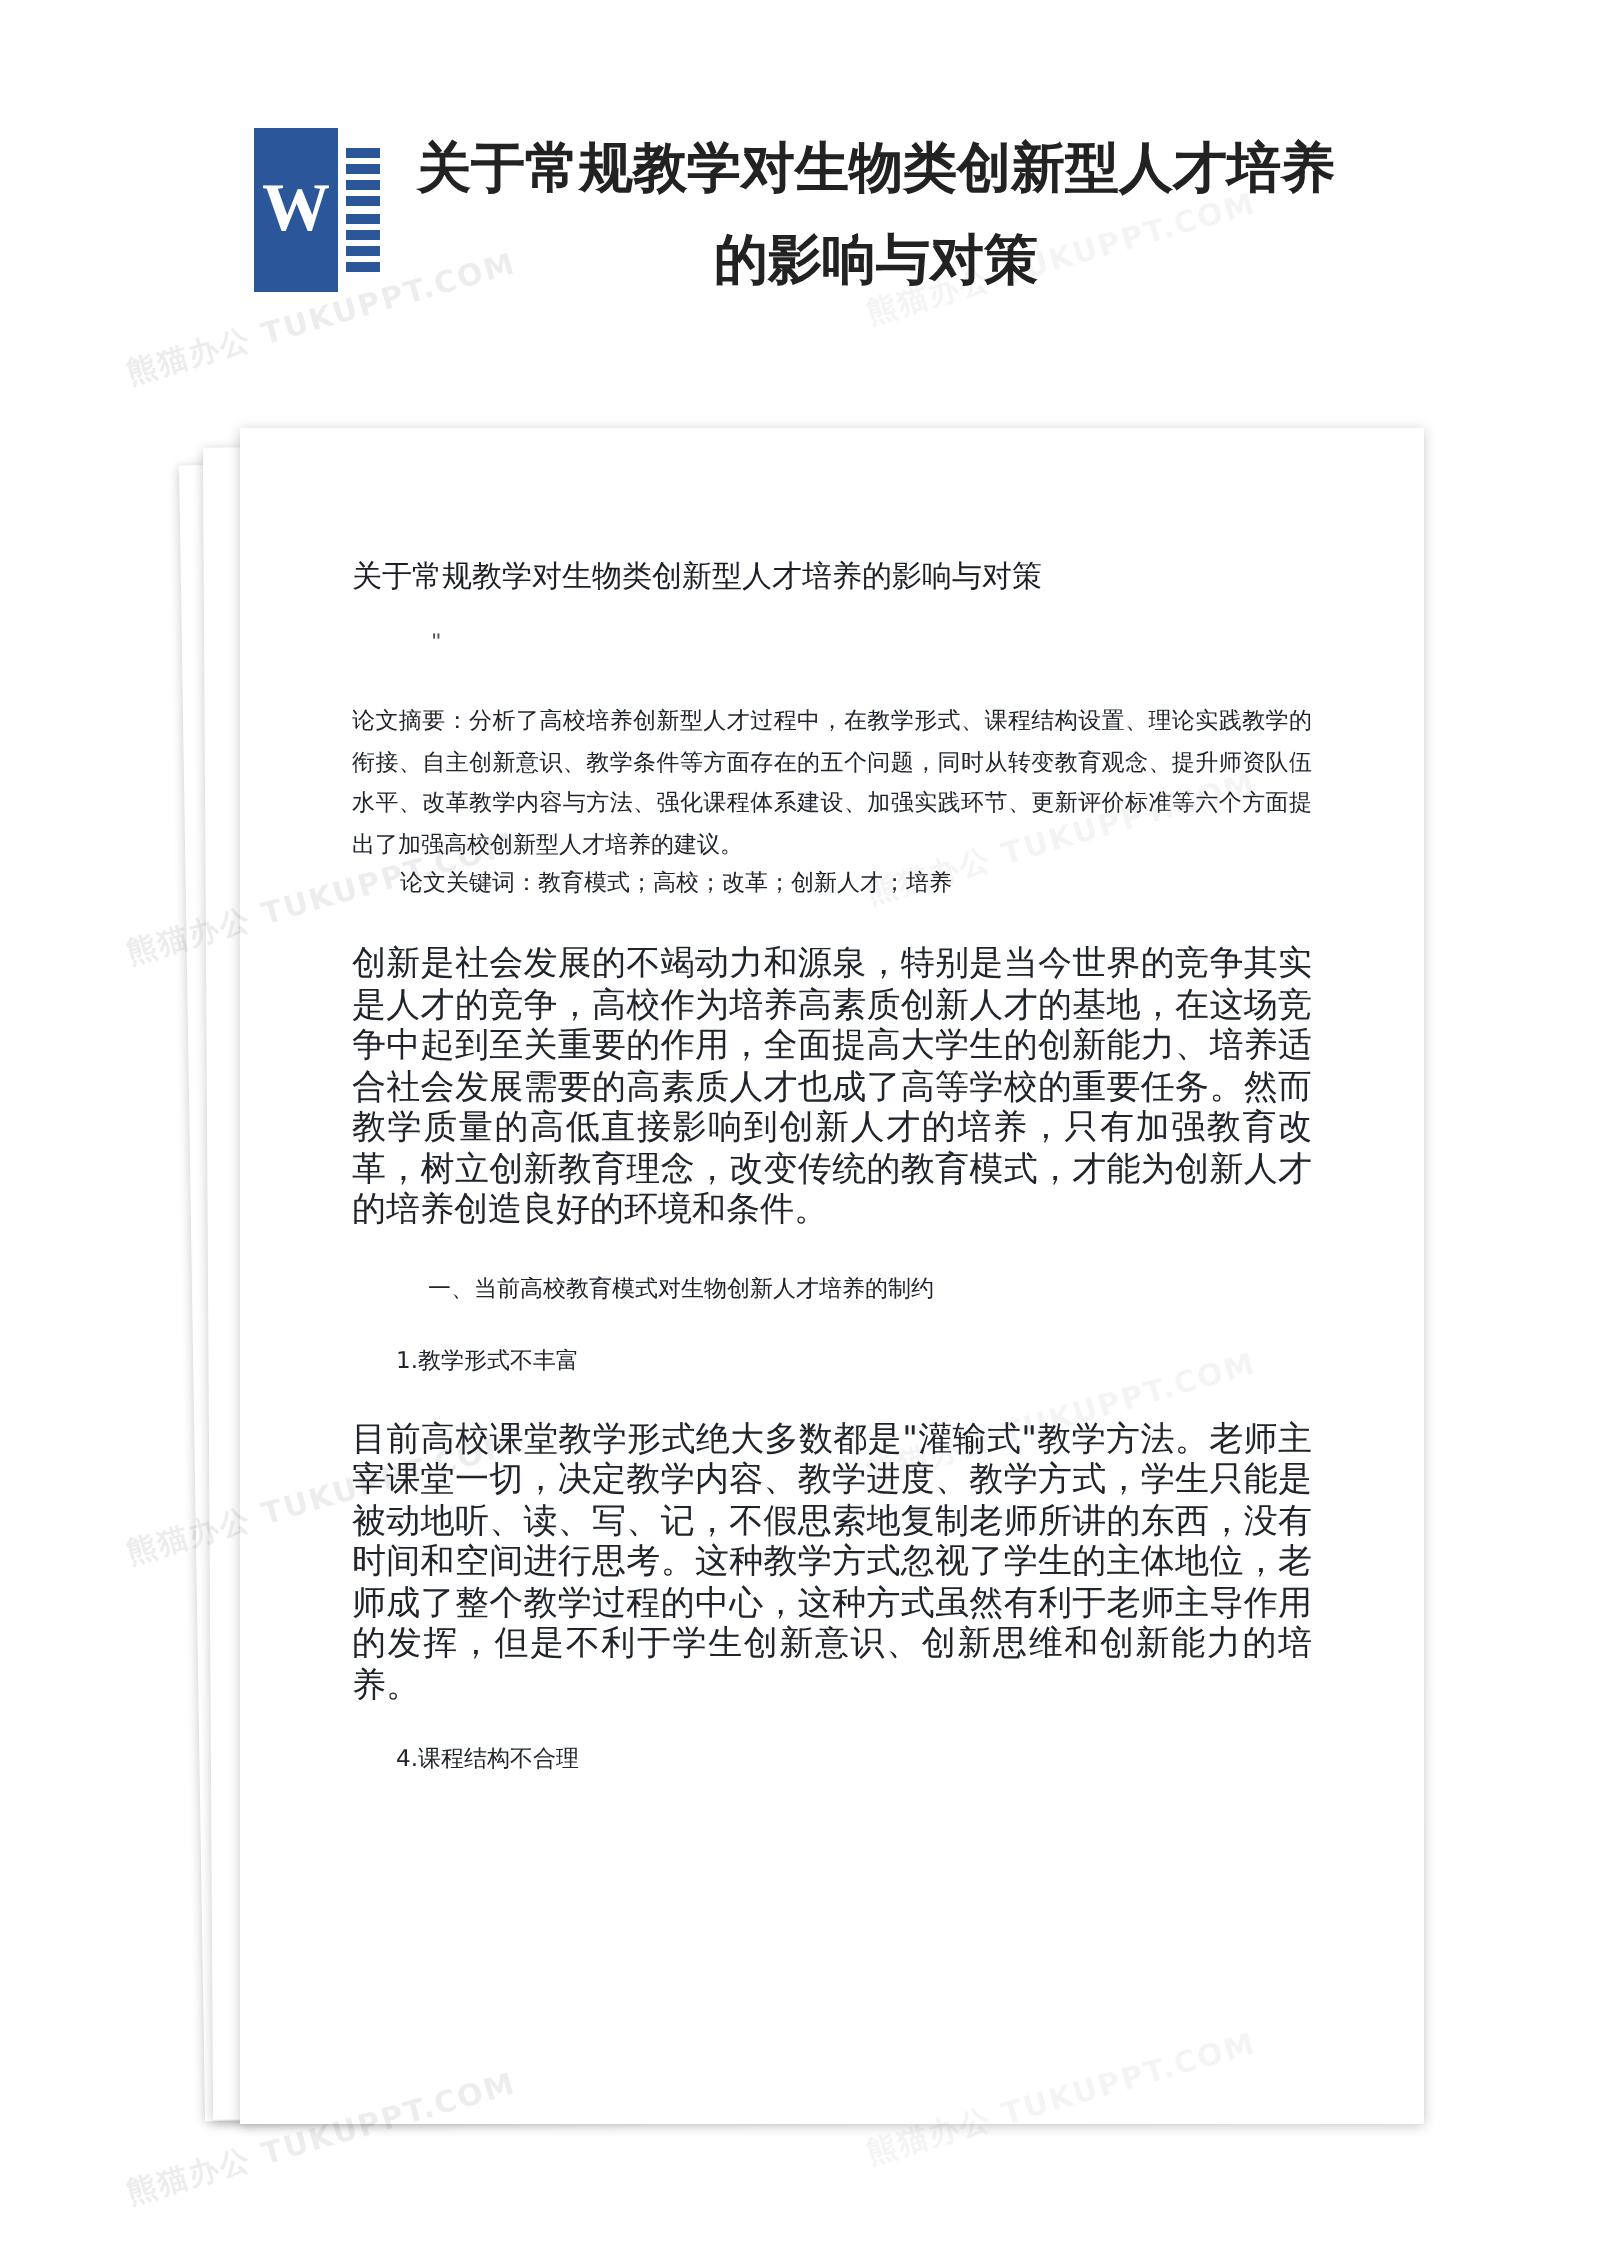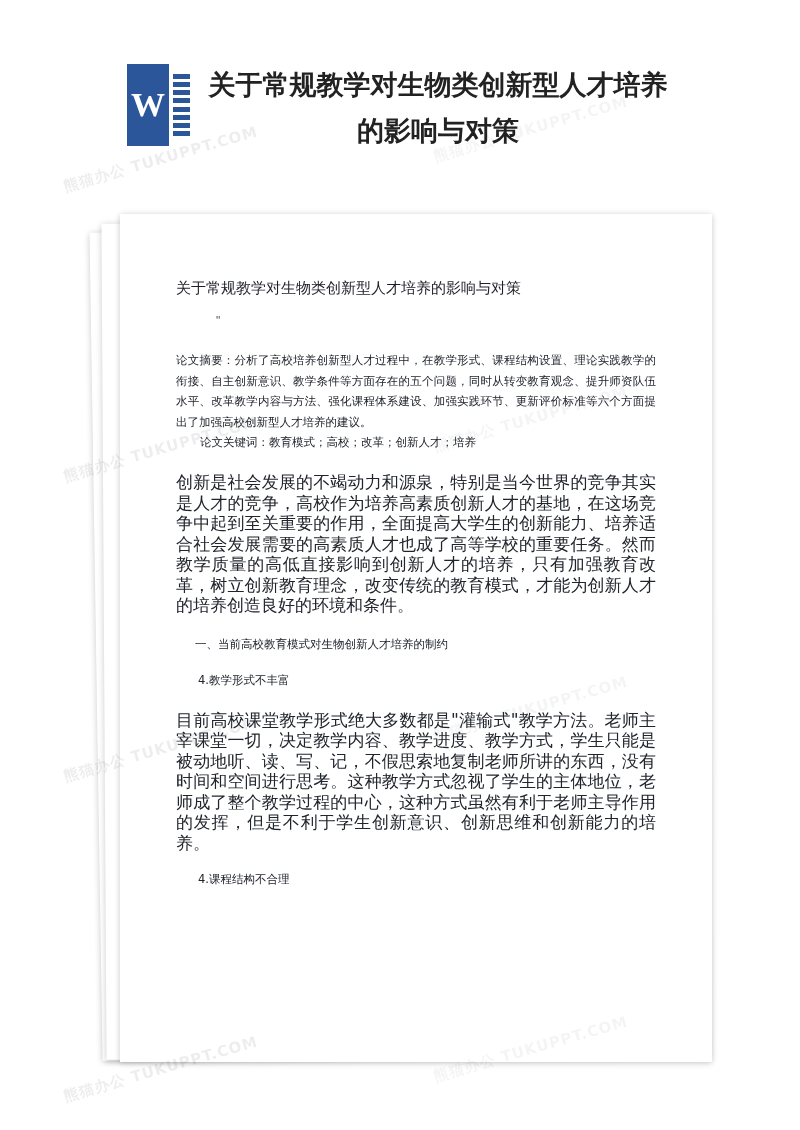--- a/index.html
+++ b/index.html
@@ -157,21 +157,21 @@
   }
   .p-body {
     margin-top: 20px;
     font-size: 17px;
     line-height: 20.5px;
     text-align: justify;
     font-family: "DejaVu Sans", sans-serif;
   }
   .p-h1 {
     margin-top: 18px;
-    margin-left: 19px;
+    margin-left: 38px;
     font-size: 11.5px;
     line-height: 20px;
     font-family: "DejaVu Sans", sans-serif;
   }
   .p-h2 {
     margin-top: 16px;
     margin-left: 22px;
     font-size: 11.5px;
     line-height: 20px;
     font-family: "DejaVu Sans", sans-serif;
@@ -218,21 +218,21 @@
   <div class="sheet sheet-back2"></div>
   <div class="sheet sheet-back1"></div>
   <div class="sheet sheet-front">
     <div class="page-inner">
       <div class="p-title">关于常规教学对生物类创新型人才培养的影响与对策</div>
       <div class="p-quote">"</div>
       <div class="p-abstract">论文摘要：分析了高校培养创新型人才过程中，在教学形式、课程结构设置、理论实践教学的衔接、自主创新意识、教学条件等方面存在的五个问题，同时从转变教育观念、提升师资队伍水平、改革教学内容与方法、强化课程体系建设、加强实践环节、更新评价标准等六个方面提出了加强高校创新型人才培养的建议。</div>
       <div class="p-keywords">论文关键词：教育模式；高校；改革；创新人才；培养</div>
       <div class="p-body">创新是社会发展的不竭动力和源泉，特别是当今世界的竞争其实是人才的竞争，高校作为培养高素质创新人才的基地，在这场竞争中起到至关重要的作用，全面提高大学生的创新能力、培养适合社会发展需要的高素质人才也成了高等学校的重要任务。然而教学质量的高低直接影响到创新人才的培养，只有加强教育改革，树立创新教育理念，改变传统的教育模式，才能为创新人才的培养创造良好的环境和条件。</div>
       <div class="p-h1">一、当前高校教育模式对生物创新人才培养的制约</div>
-      <div class="p-h2">4.教学形式不丰富</div>
+      <div class="p-h2">1.教学形式不丰富</div>
       <div class="p-body">目前高校课堂教学形式绝大多数都是"灌输式"教学方法。老师主宰课堂一切，决定教学内容、教学进度、教学方式，学生只能是被动地听、读、写、记，不假思索地复制老师所讲的东西，没有时间和空间进行思考。这种教学方式忽视了学生的主体地位，老师成了整个教学过程的中心，这种方式虽然有利于老师主导作用的发挥，但是不利于学生创新意识、创新思维和创新能力的培养。</div>
       <div class="p-h2">4.课程结构不合理</div>
     </div>
   </div>
 </div>
 
 <div id="watermark-layer">
     <div class="wm dark" style="left: 60px; top: 150px;">熊猫办公 TUKUPPT.COM</div>
     <div class="wm light" style="left: 430px; top: 120px;">熊猫办公 TUKUPPT.COM</div>
     <div class="wm dark" style="left: 60px; top: 440px;">熊猫办公 TUKUPPT.COM</div>

